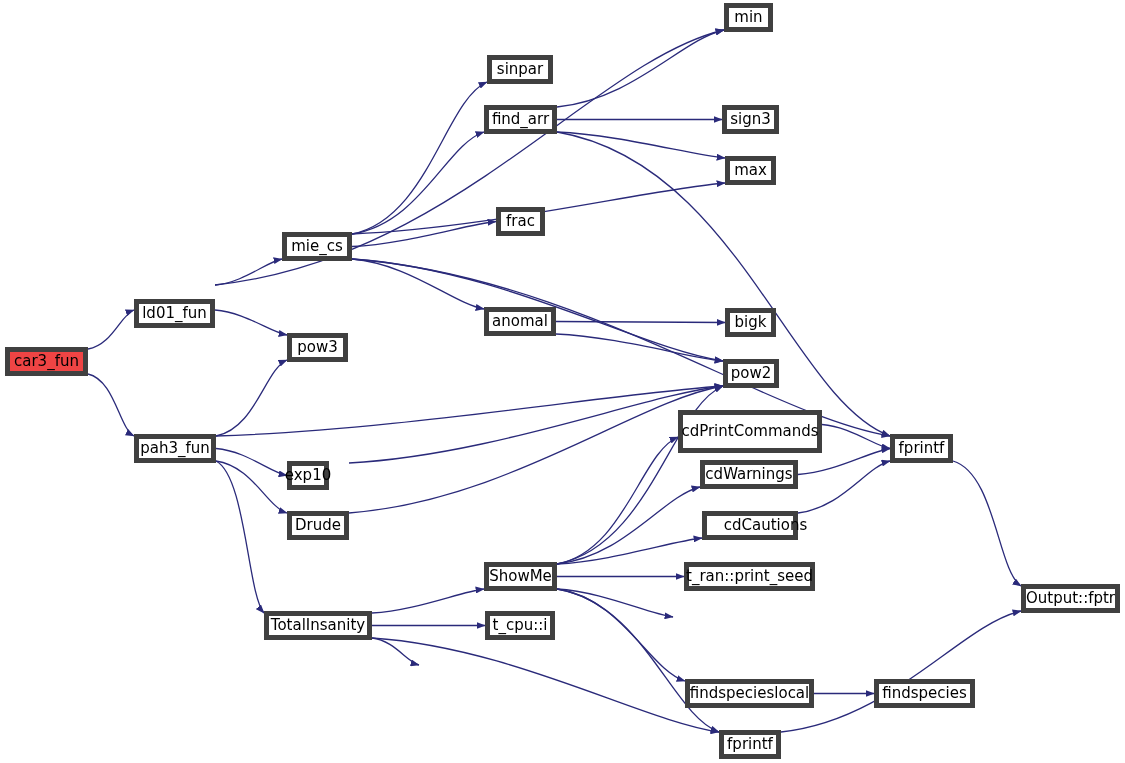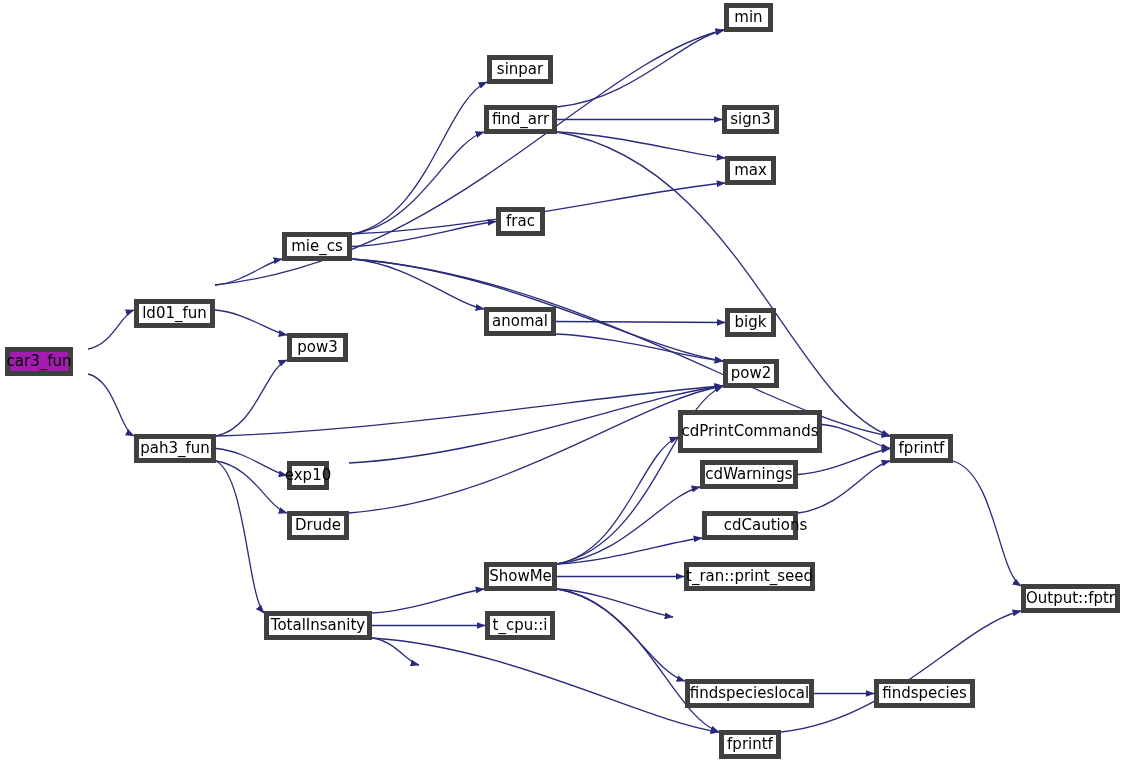--- a/index.html
+++ b/index.html
@@ -76,21 +76,21 @@
       <path d="M557,589 C603,591.8 647.7,613.64 673,617" fill="none" stroke="#2a2a7a" stroke-width="1.3" marker-end="url(#arrowhead)"></path>
       <path d="M557,589 C622.0425339366516,598.2 649.2266063348416,669.96 685,681" fill="none" stroke="#2a2a7a" stroke-width="1.3" marker-end="url(#arrowhead)"></path>
       <path d="M557,589 C643.4529411764706,603.3 671.4508823529412,714.84 719,732" fill="none" stroke="#2a2a7a" stroke-width="1.3" marker-end="url(#arrowhead)"></path>
       <path d="M822,424.5 C851.174193548387,426.9 873.9541935483871,445.62 890,448.5" fill="none" stroke="#2a2a7a" stroke-width="1.3" marker-end="url(#arrowhead)"></path>
       <path d="M798,474.5 C835.6504201680673,471.9 869.2922689075631,451.62 890,448.5" fill="none" stroke="#2a2a7a" stroke-width="1.3" marker-end="url(#arrowhead)"></path>
       <path d="M798,513 C842.096551724138,507.8 865.7468965517241,467.24 890,461" fill="none" stroke="#2a2a7a" stroke-width="1.3" marker-end="url(#arrowhead)"></path>
       <path d="M814,693.5 L874,693.5" fill="none" stroke="#2a2a7a" stroke-width="1.3" marker-end="url(#arrowhead)"></path>
       <path d="M953,461 C995.16,473.5 997.812,571 1021,586" fill="none" stroke="#2a2a7a" stroke-width="1.3" marker-end="url(#arrowhead)"></path>
       <path d="M781,732 C893.110497237569,719.9 959.339226519337,625.52 1021,611" fill="none" stroke="#2a2a7a" stroke-width="1.3" marker-end="url(#arrowhead)"></path>
     </svg>
-<div class="node filled" style="left: 5px; top: 347px; width: 68px; height: 29px; border-color: rgb(64, 64, 64); color: rgb(0, 0, 0); background: #a21caf;">car3_fun</div>
+<div class="node filled" style="left: 5px; top: 347px; width: 83px; height: 29px; border-color: rgb(64, 64, 64); color: rgb(0, 0, 0); background: #ef4444;">car3_fun</div>
     <div class="node" style="left: 134px; top: 283px; width: 81px; height: 29px; border-color: rgb(64, 64, 64); color: rgb(0, 0, 0); margin-top: 16px;">ld01_fun</div>
     <div class="node" style="left: 134px; top: 434px; width: 82px; height: 29px; border-color: rgb(64, 64, 64); color: rgb(0, 0, 0);">pah3_fun</div>
     <div class="node" style="left: 282px; top: 232px; width: 70px; height: 29px; border-color: rgb(64, 64, 64); color: rgb(0, 0, 0);">mie_cs</div>
     <div class="node" style="left: 287px; top: 333px; width: 61px; height: 29px; border-color: rgb(64, 64, 64); color: rgb(0, 0, 0);">pow3</div>
     <div class="node" style="left: 287px; top: 461px; width: 42px; height: 29px; border-color: rgb(64, 64, 64); color: rgb(0, 0, 0);">exp10</div>
     <div class="node" style="left: 287px; top: 511px; width: 62px; height: 29px; border-color: rgb(64, 64, 64); color: rgb(0, 0, 0);">Drude</div>
     <div class="node" style="left: 264px; top: 611px; width: 108px; height: 29px; border-color: rgb(64, 64, 64); color: rgb(0, 0, 0);">TotalInsanity</div>
     <div class="node" style="left: 487px; top: 55px; width: 66px; height: 29px; border-color: rgb(64, 64, 64); color: rgb(0, 0, 0);">sinpar</div>
     <div class="node" style="left: 484px; top: 105px; width: 73px; height: 29px; border-color: rgb(64, 64, 64); color: rgb(0, 0, 0);">find_arr</div>
     <div class="node" style="left: 496px; top: 207px; width: 49px; height: 29px; border-color: rgb(64, 64, 64); color: rgb(0, 0, 0);">frac</div>

